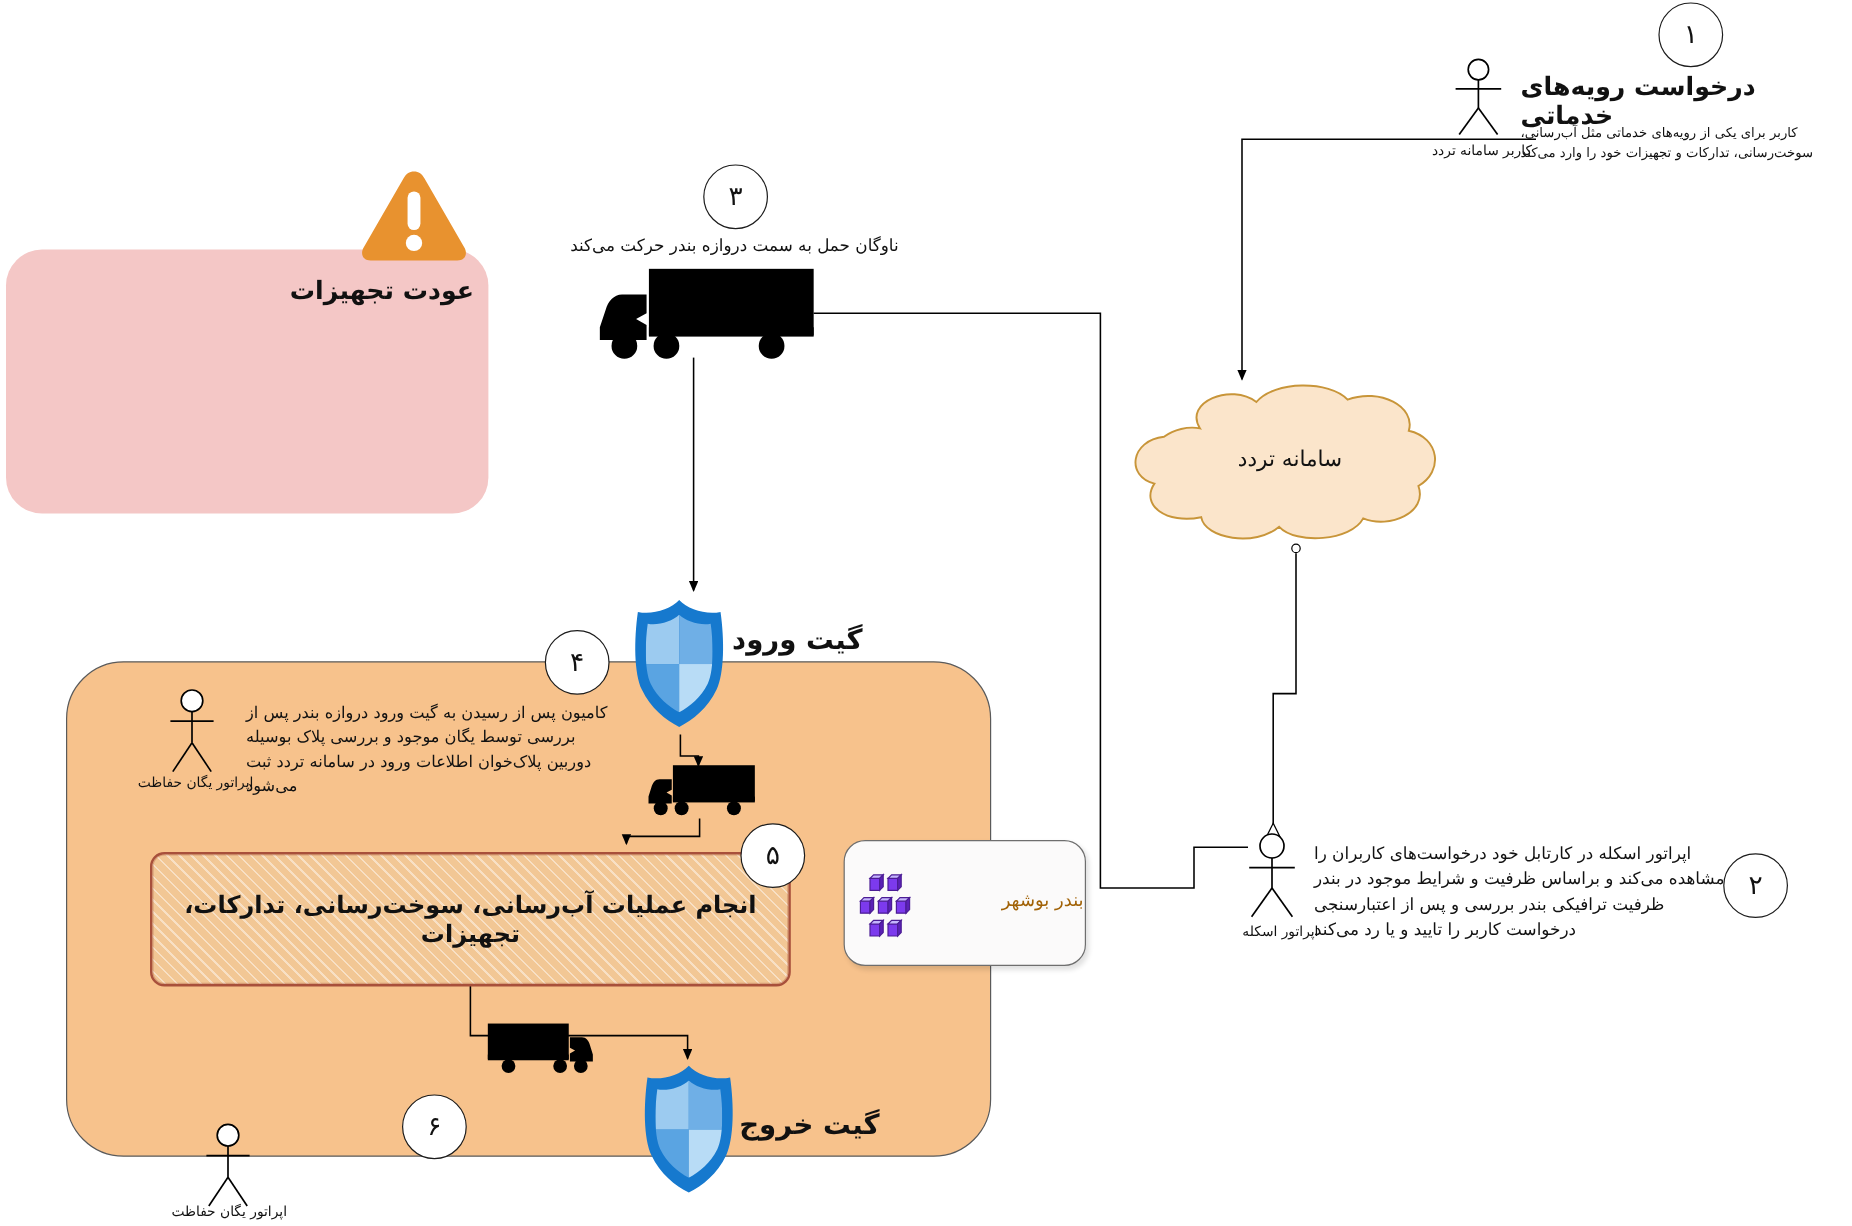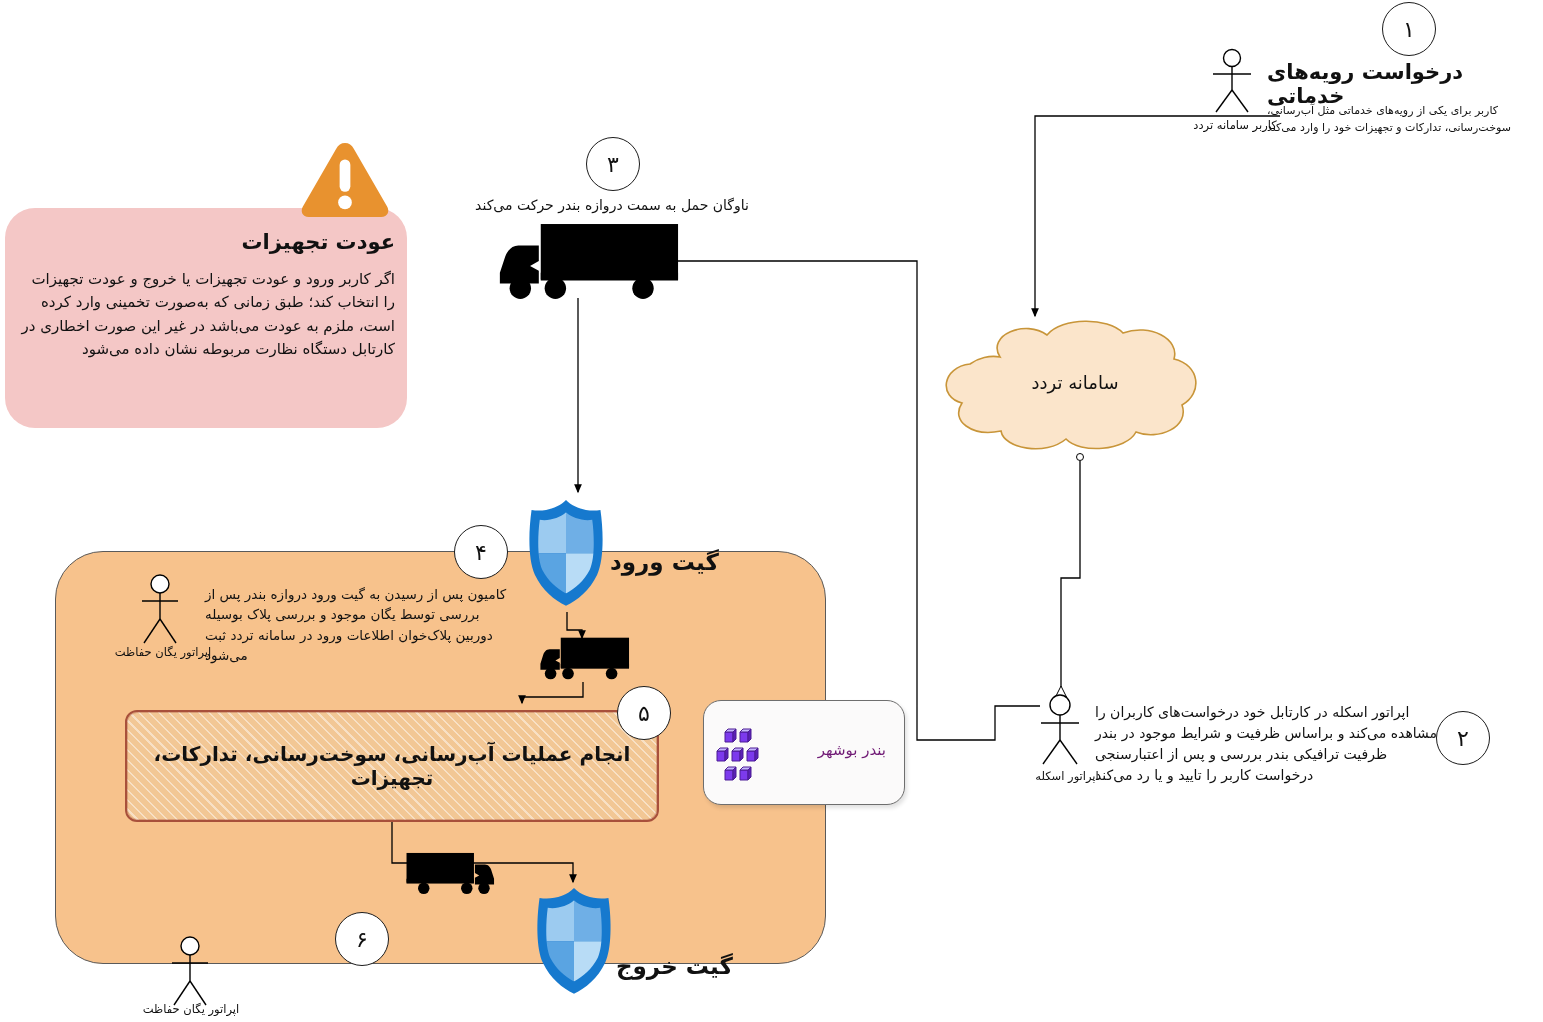--- a/index.html
+++ b/index.html
@@ -30,36 +30,36 @@
   .t1-desc{right:14px;top:103px;width:262px;font-size:11px;line-height:1.5;z-index:7;}
   .t3-desc{left:442px;top:197px;width:340px;font-size:14px;text-align:center;z-index:7;}
   .t4-desc{left:205px;top:584px;width:306px;font-size:13.5px;line-height:1.5;z-index:7;}
   .t2-desc{right:100px;top:702px;width:348px;font-size:14px;line-height:1.5;z-index:7;}
   .t6-desc{left:275px;top:972px;width:302px;font-size:13.5px;line-height:1.55;z-index:7;}
   .actor-label{font-size:11.5px;text-align:center;z-index:7;direction:rtl;}
   .a1{left:1165px;top:118px;width:140px;}
   .a2{left:998px;top:769px;width:138px;}
   .a4{left:95px;top:645px;width:136px;}
   .a6{left:123px;top:1002px;width:136px;}
-  .gate-label{font-weight:bold;font-size:23px;direction:rtl;z-index:7;margin-top:28px;}
+  .gate-label{font-weight:bold;font-size:23px;direction:rtl;z-index:7;}
   .g-in{left:610px;top:521px;} .g-out{left:616px;top:925px;}
   
   .cloud{left:930px;top:315px;width:285px;height:150px;z-index:4;}
   .cloud-label{left:975px;top:372px;width:200px;text-align:center;font-size:18px;z-index:7;direction:rtl;}
   
   .ops{left:125px;top:710px;width:530px;height:108px;border:2.5px solid #A8503B;border-radius:12px;
        background:repeating-linear-gradient(45deg, rgba(255,255,255,0.45) 0 1.5px, rgba(0,0,0,0) 1.5px 7px),#F2C795;
        display:flex;align-items:center;justify-content:center;z-index:6;
        box-shadow:inset 0 0 0 1px rgba(168,80,59,.35);}
   .ops-label{font-weight:bold;font-size:20px;direction:rtl;text-align:center;padding:0 14px;}
   
   .port{left:703px;top:700px;width:200px;height:103px;background:#FBFAFA;border:1.5px solid #6e6e6e;
         border-radius:18px;z-index:6;box-shadow:2px 3px 4px rgba(0,0,0,0.12);}
   .port-logo{position:absolute;left:12px;top:26px;width:46px;height:56px;}
-  .port-label{position:absolute;right:18px;top:40px;font-size:15px;color:#701a75;direction:rtl;}
+  .port-label{position:absolute;right:1px;top:40px;font-size:15px;color:#a16207;direction:rtl;}
   
   .shield-in{left:525px;top:498px;width:82px;height:114px;z-index:7;}
   .shield-out{left:533px;top:886px;width:82px;height:114px;z-index:7;}
   .truck3{left:495px;top:222px;width:185px;height:80px;z-index:7;}
   .truck5{left:538px;top:636px;width:92px;height:46px;z-index:7;}
   .truck6{left:405px;top:852px;width:92px;height:44px;z-index:7;transform:scaleX(-1);}
   .figure{z-index:7;}
   .f1{left:1202px;top:48px;width:60px;height:70px;}
   .f2{left:1028px;top:692px;width:65px;height:80px;}
   .f4{left:130px;top:572px;width:60px;height:78px;}
@@ -67,21 +67,20 @@
 </style>
 </head>
 <body>
 
 <div id="stage">
 
   <div class="abs zone"></div>
 
   <div class="abs note">
     <div class="note-title">عودت تجهیزات</div>
-    <div class="note-body">اگر کاربر ورود و عودت تجهیزات یا خروج و عودت تجهیزات را انتخاب کند؛ طبق زمانی که به‌صورت تخمینی وارد کرده است، ملزم به عودت می‌باشد در غیر این صورت اخطاری در کارتابل دستگاه نظارت مربوطه نشان داده می‌شود</div>
   </div>
 
   <div class="abs warn">
     <svg width="98" height="80" viewBox="0 0 100 82">
       <path d="M50 3 C46 3 43 5 41 9 L7 68 C4 73 6 79 13 79 L87 79 C94 79 96 73 93 68 L59 9 C57 5 54 3 50 3 Z" fill="#E8922F"></path>
       <rect x="44.5" y="20" width="11" height="33" rx="5.5" fill="#fff"></rect>
       <circle cx="50" cy="64" r="7" fill="#fff"></circle>
     </svg>
   </div>
 

